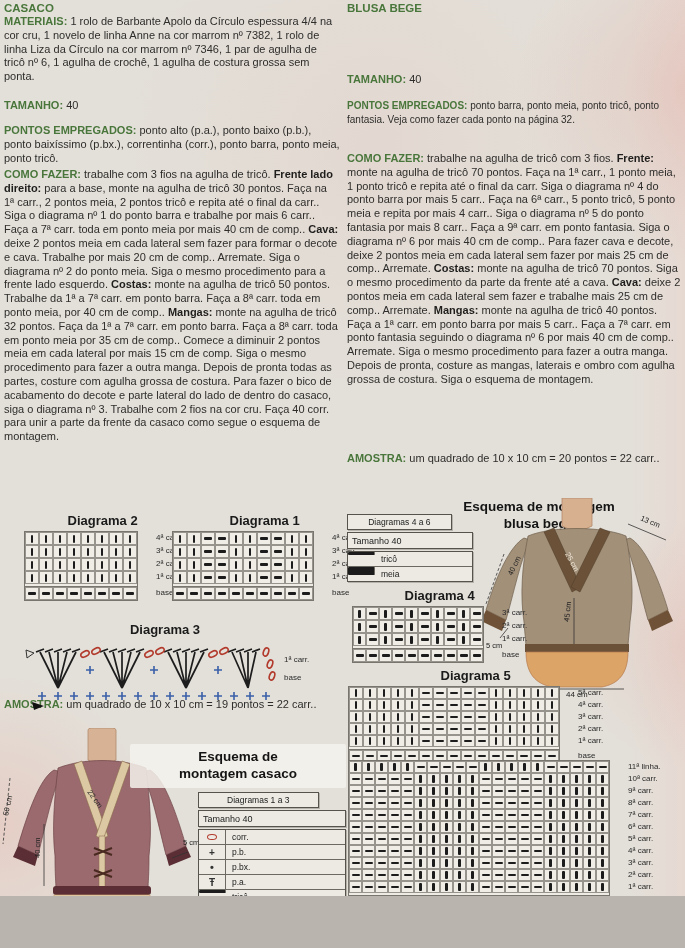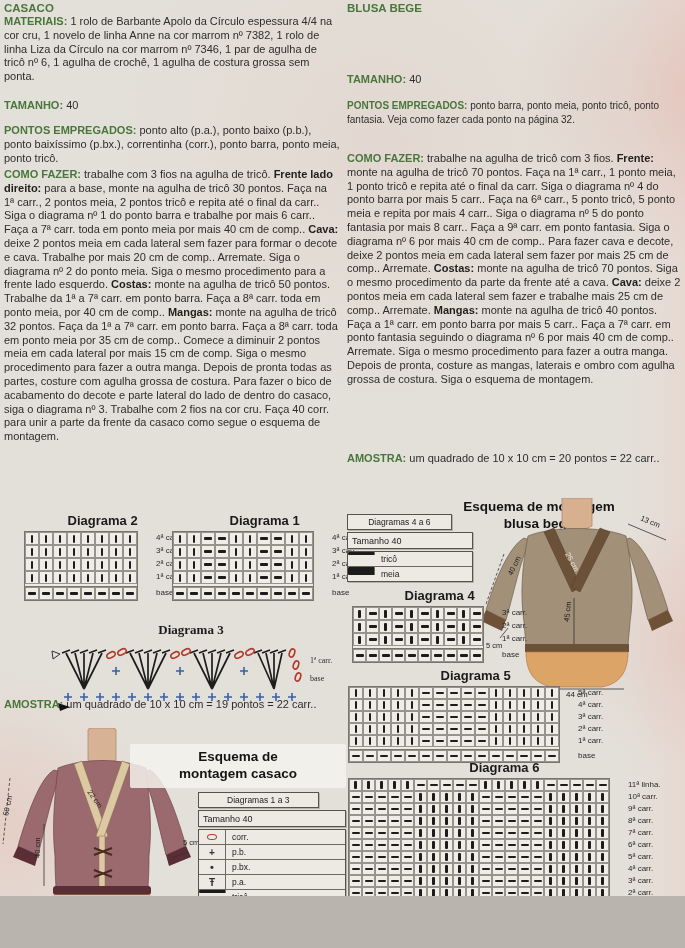--- a/index.html
+++ b/index.html
@@ -386,21 +386,21 @@
       <div class="dg-labels">
           <div class="dg-label">4ª carr.</div>
           <div class="dg-label">3ª carr.</div>
           <div class="dg-label">2ª carr.</div>
           <div class="dg-label">1ª carr.</div>
           <div class="dg-label base">base</div>
         </div>
       </div>
   </div>
 
-  <div class="dg" style="left:46px;top:622px;width:290px;font-family:Liberation Serif, serif;">
+  <div class="dg" style="left:20px;top:622px;width:290px;">
     <div class="dg-title">Diagrama 3</div>
     <svg width="290" height="70" viewBox="0 0 290 70">
 
       <path d="M6 10 L14 13 L7 18 Z" fill="none" stroke="#333" stroke-width="1"></path>
       <path d="M12 62 L24 66 L14 70 Z" fill="#111"></path>
 
       <g fill="none" stroke="#3a5fa8" stroke-width="1.6">
         <path d="M22 52 v8 M18 56 h8"></path>
           <path d="M38 52 v8 M34 56 h8"></path>
           <path d="M54 52 v8 M50 56 h8"></path>
@@ -1022,21 +1022,20 @@
           <div class="dg-label">4ª carr.</div>
           <div class="dg-label">3ª carr.</div>
           <div class="dg-label">2ª carr.</div>
           <div class="dg-label">1ª carr.</div>
           <div class="dg-label base">base</div>
         </div>
       </div>
   </div>
 
   <div class="dg" style="left:348px;top:760px;--cw:13px;--ch:12px;">
-    <div class="dg-title">Diagrama 6</div>
     <div class="dg-flex">
         <div class="dg-grid">
           <div class="dg-row">
             <span class="dg-cell">
               <i class="sym-bar"></i>
             </span>
             <span class="dg-cell">
               <i class="sym-bar"></i>
             </span>
             <span class="dg-cell">

